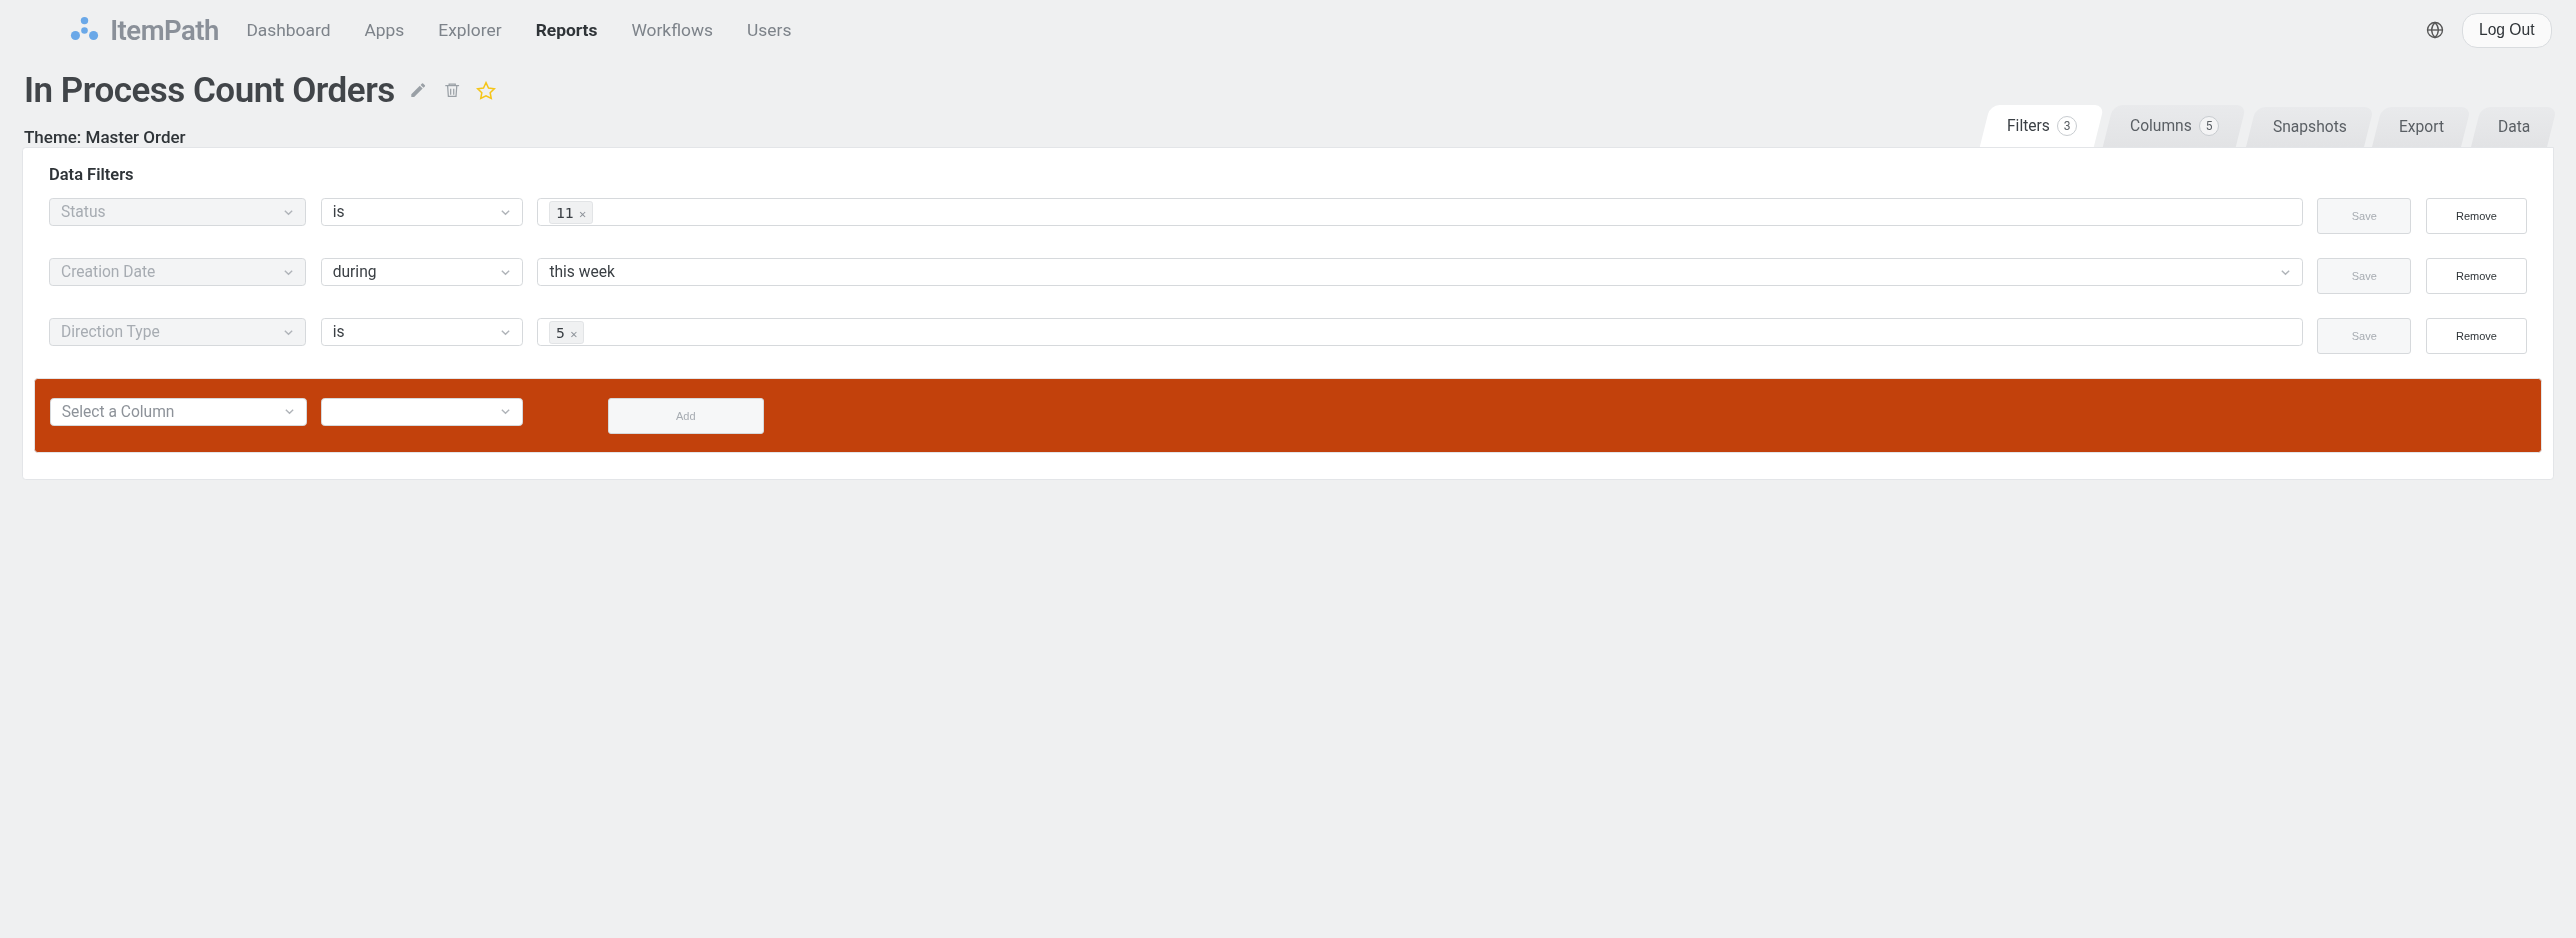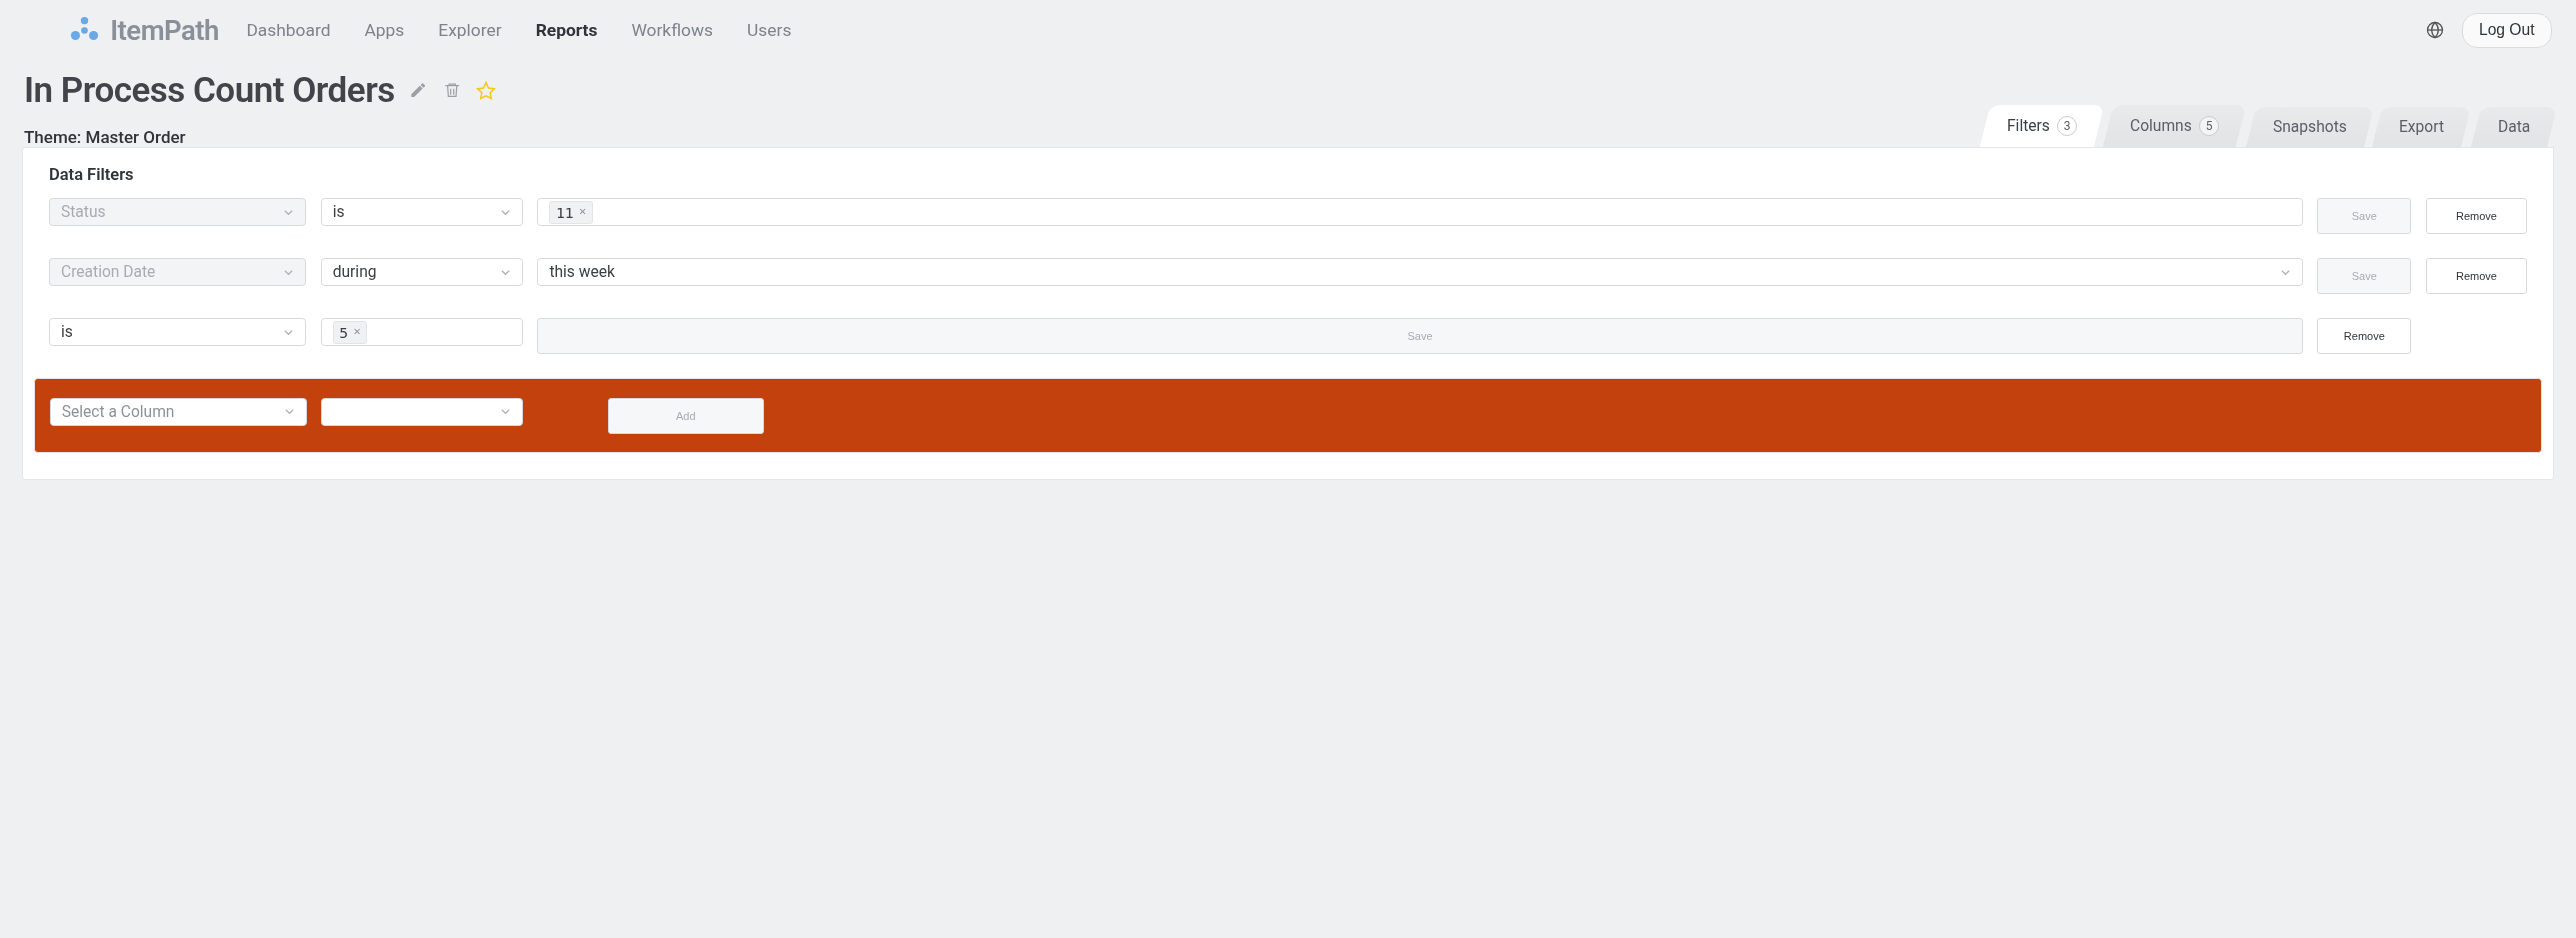--- a/index.html
+++ b/index.html
@@ -178,21 +178,21 @@
   .select-box.disabled {
     background: #f3f4f5;
     color: #a7acb2;
   }
   .select-box .caret {
     margin-left: auto;
     color: #b0b4b9;
   }
   .tag {
     display: inline-flex;
-    align-items: flex-start;
+    align-items: flex-end;
     background: #f0f1f2;
     border: 0.9px solid #e2e4e6;
     border-radius: 2.8px;
     padding: 1.8px 5.5px;
     font-family: ui-monospace, Menlo, Consolas, monospace;
     font-size: 14.7px;
     color: #3a3f44;
     gap: 5.5px;
   }
   .tag-x {
@@ -370,20 +370,28 @@
             <svg viewBox="0 0 12 12">
               <path d="M2 4l4 4 4-4" fill="none" stroke="currentColor" stroke-width="1.5"></path>
             </svg>
           </span>
       </div>
       <button class="btn muted">Save</button>
       <button class="btn">Remove</button>
     </div>
 
     <div class="filter-row">
+      <div class="select-box disabled">
+        <span>Direction Type</span>
+        <span class="caret">
+            <svg viewBox="0 0 12 12">
+              <path d="M2 4l4 4 4-4" fill="none" stroke="currentColor" stroke-width="1.5"></path>
+            </svg>
+          </span>
+      </div>
       <div class="select-box">
         <span>is</span>
         <span class="caret">
             <svg viewBox="0 0 12 12">
               <path d="M2 4l4 4 4-4" fill="none" stroke="currentColor" stroke-width="1.5"></path>
             </svg>
           </span>
       </div>
       <div class="input-box">
         <span class="tag">

